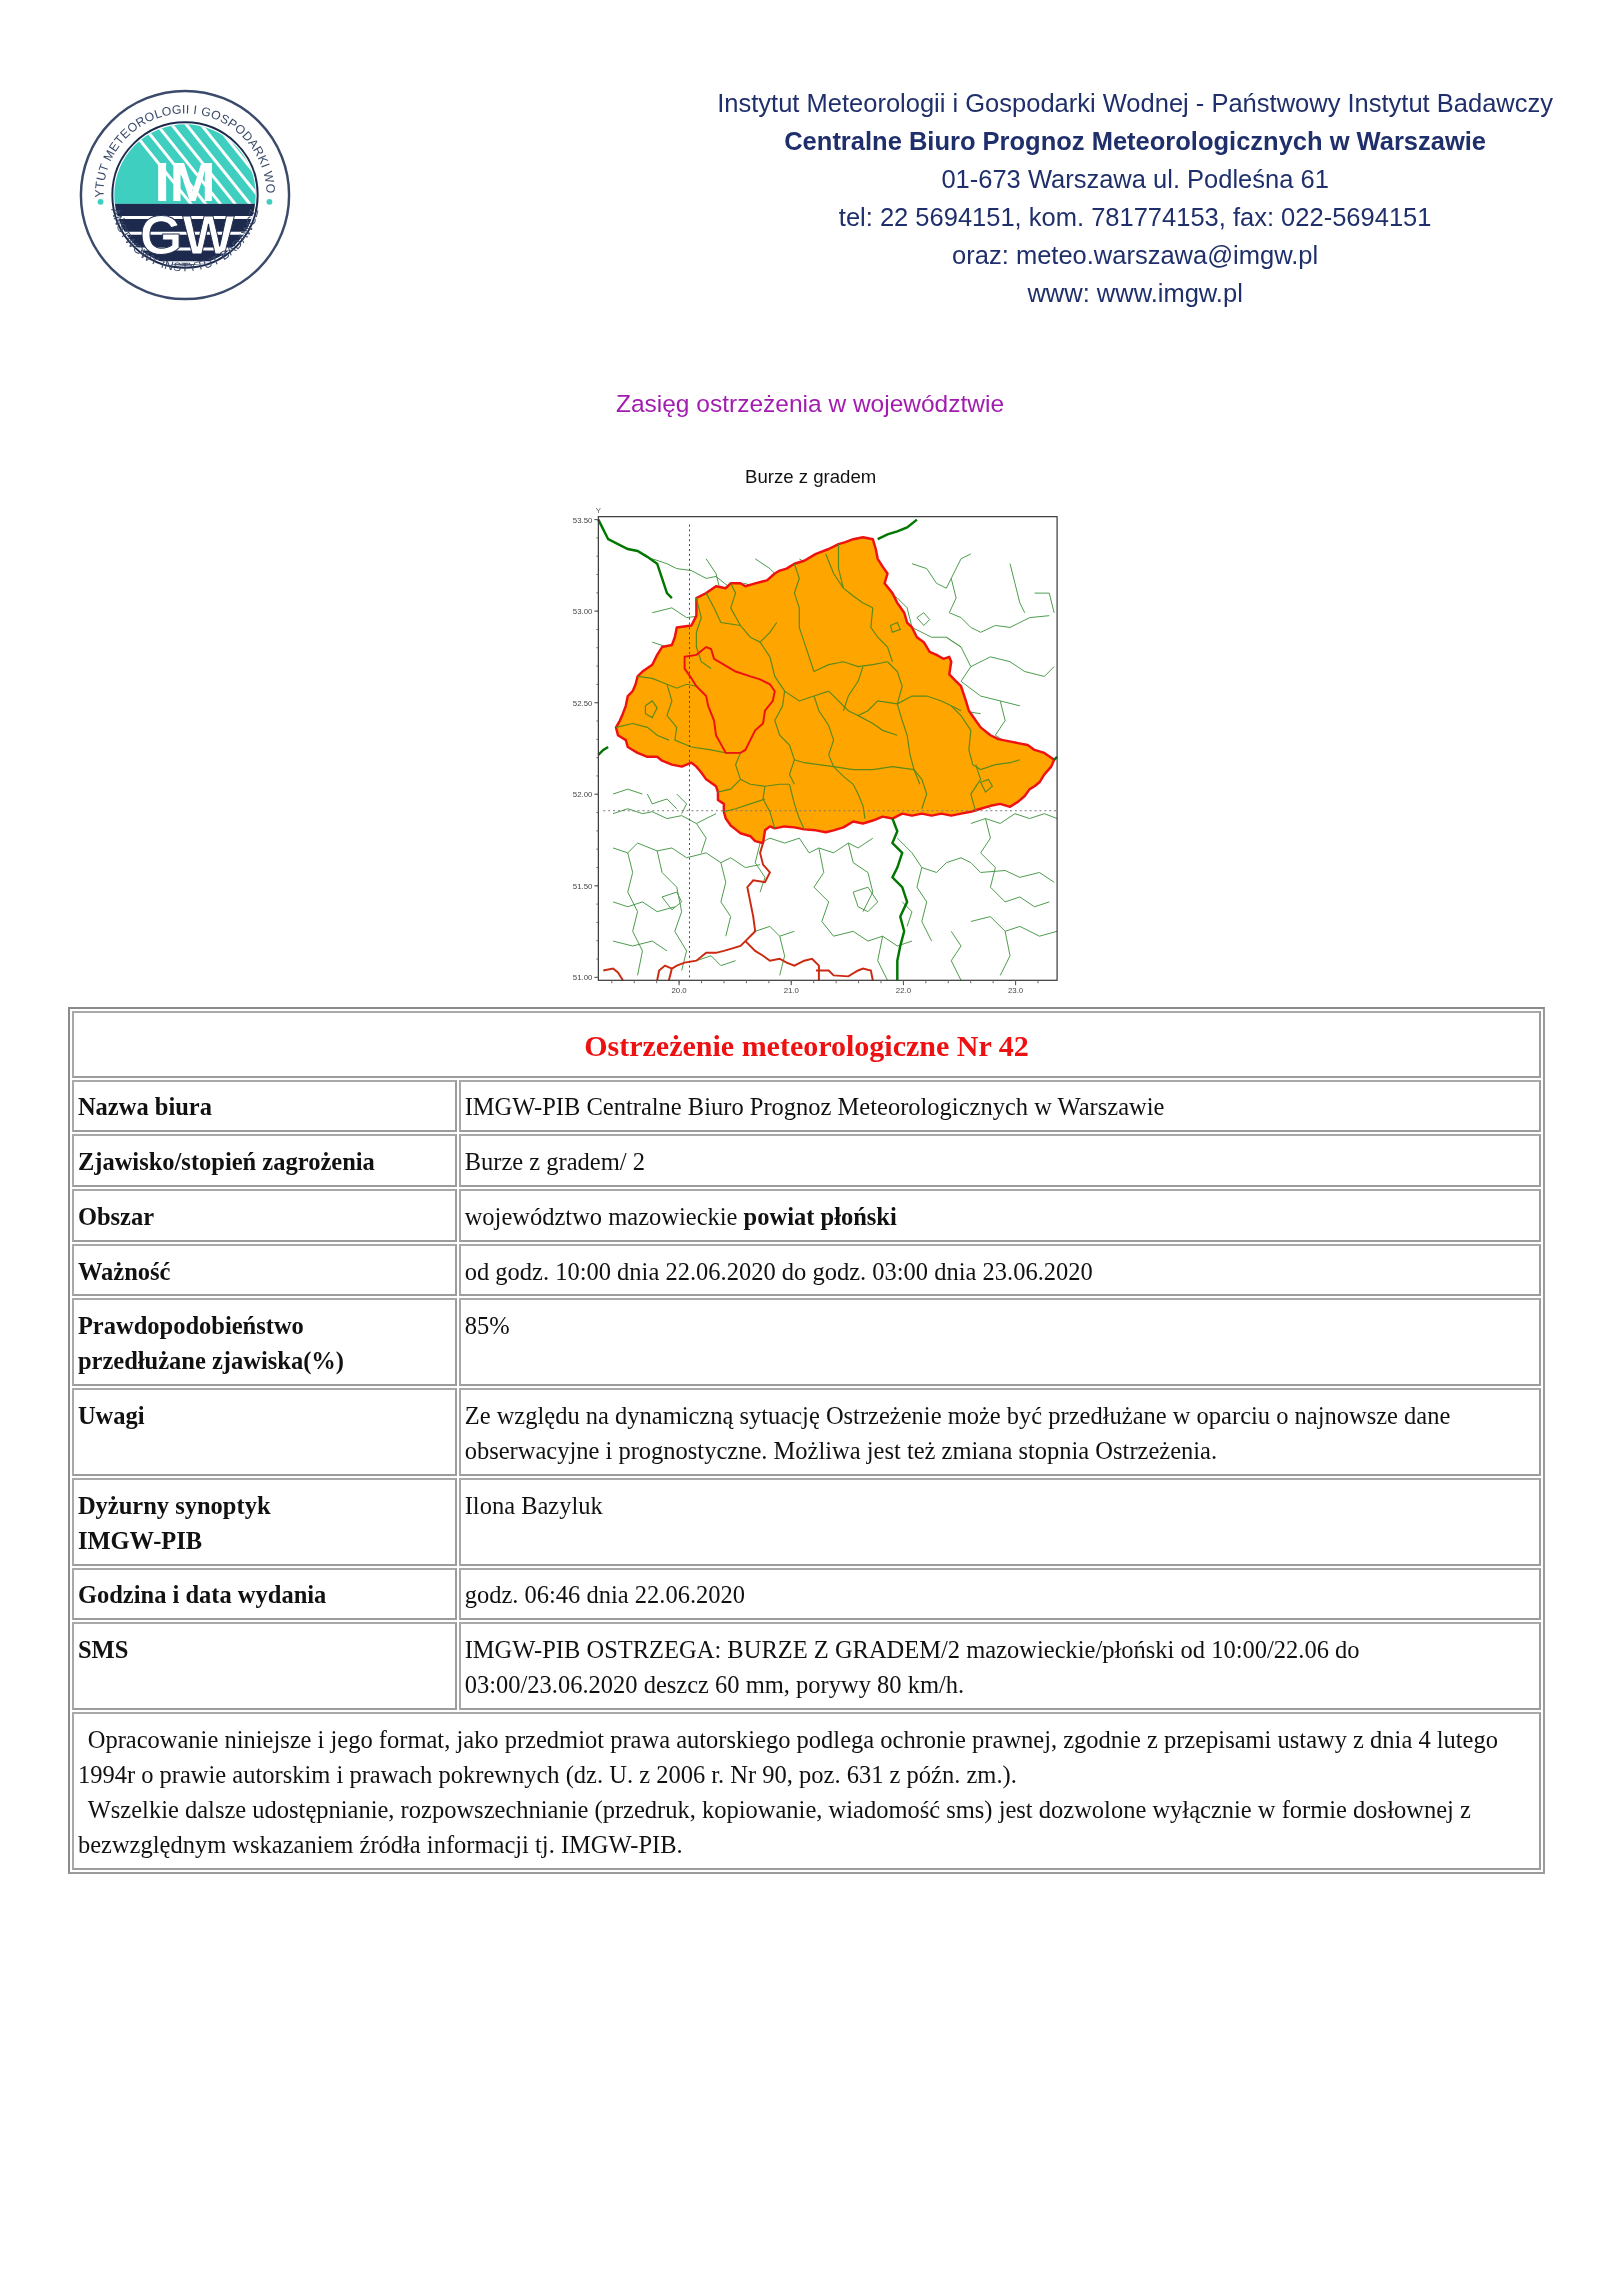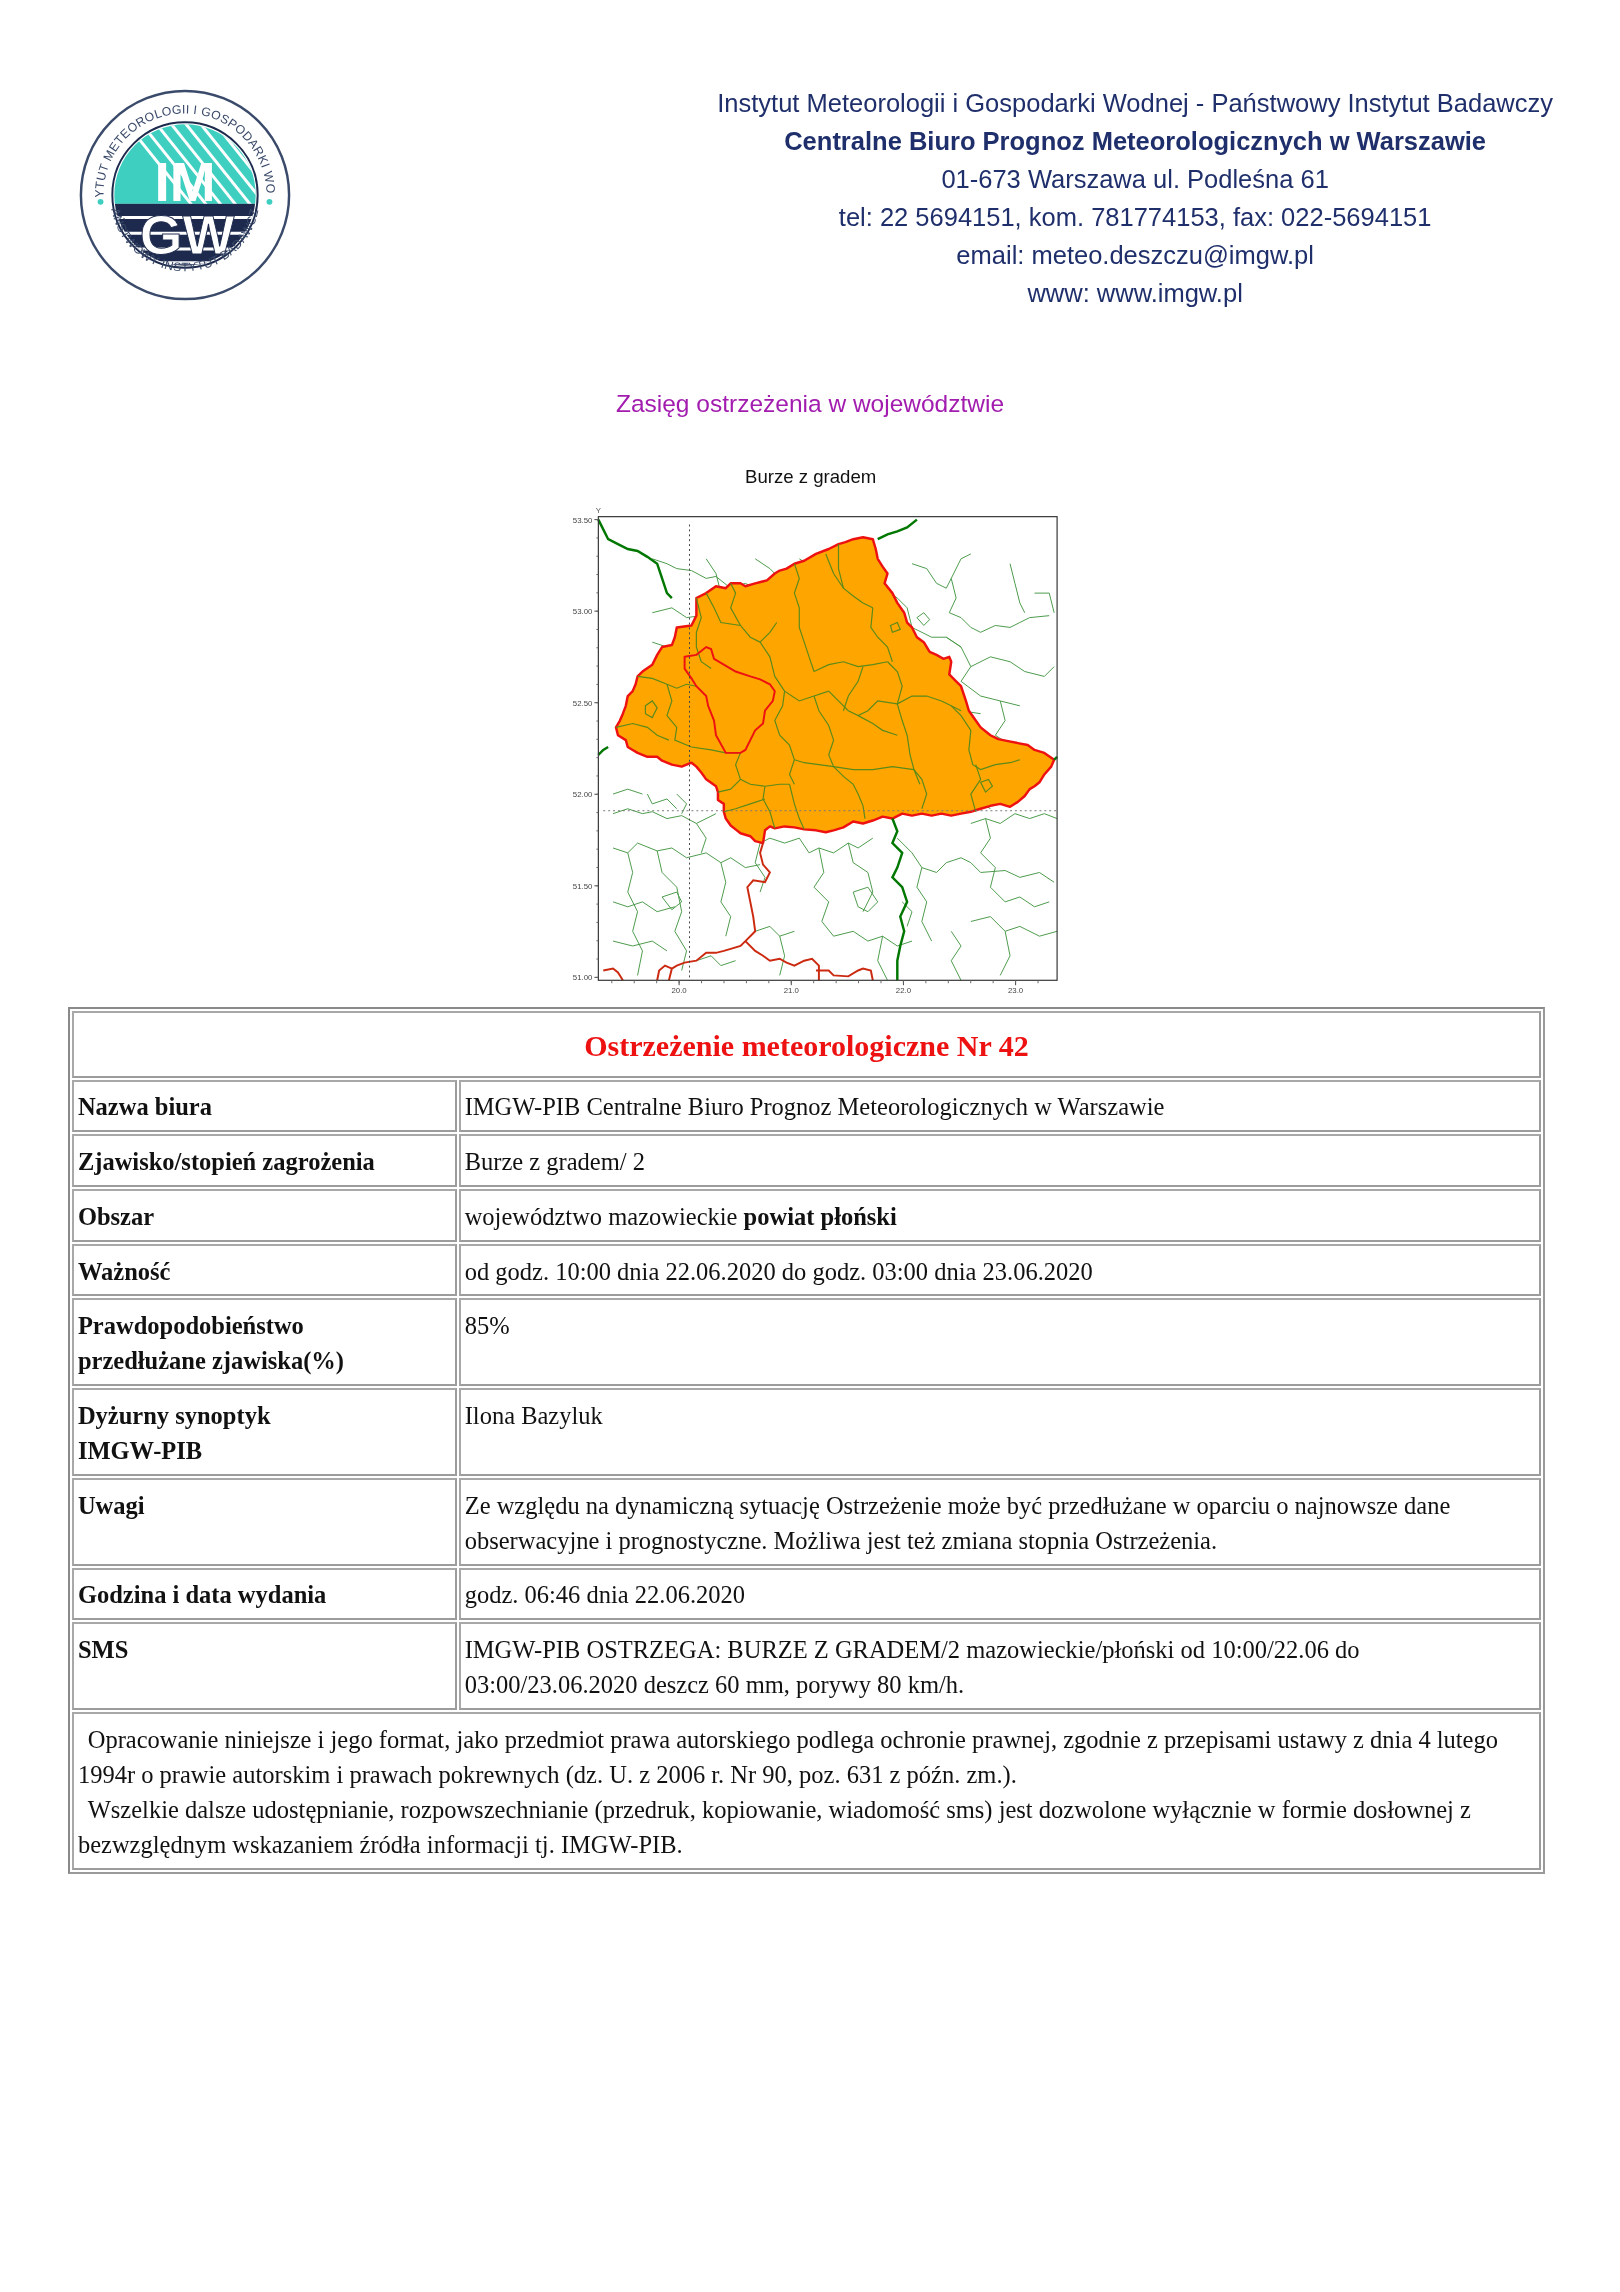--- a/index.html
+++ b/index.html
@@ -62,21 +62,21 @@
     <circle cx="25" cy="118" r="3" fill="#3ecfc0"></circle>
     <circle cx="197" cy="118" r="3" fill="#3ecfc0"></circle>
   </svg>
 </div>
 
 <div class="header">
   <div>Instytut Meteorologii i Gospodarki Wodnej - Państwowy Instytut Badawczy</div>
   <div class="bold">Centralne Biuro Prognoz Meteorologicznych w Warszawie</div>
   <div>01-673 Warszawa ul. Podleśna 61</div>
   <div>tel: 22 5694151, kom. 781774153, fax: 022-5694151</div>
-  <div>email: meteo.deszczu@imgw.pl</div>
+  <div>oraz: meteo.warszawa@imgw.pl</div>
   <div>www: www.imgw.pl</div>
 </div>
 
 <div class="zasieg">Zasięg ostrzeżenia w województwie</div>
 <div class="map-title">Burze z gradem</div>
 
 <div class="map">
   <svg width="510" height="495" viewBox="0 0 520 505">
 
     <rect x="40" y="17" width="468" height="473" fill="#ffffff"></rect>
@@ -295,26 +295,26 @@
   </tr>
   <tr>
     <td class="lbl">Ważność</td>
     <td>od godz. 10:00 dnia 22.06.2020 do godz. 03:00 dnia 23.06.2020</td>
   </tr>
   <tr>
     <td class="lbl"><span>Prawdopodobieństwo</span><br><span>przedłużane zjawiska(%)</span></td>
     <td>85%</td>
   </tr>
   <tr>
+    <td class="lbl">Uwagi</td>
+    <td>Ze względu na dynamiczną sytuację Ostrzeżenie może być przedłużane w oparciu o najnowsze dane obserwacyjne i prognostyczne. Możliwa jest też zmiana stopnia Ostrzeżenia.</td>
+  </tr>
+  <tr>
     <td class="lbl"><span>Dyżurny synoptyk</span><br><span>IMGW-PIB</span></td>
     <td>Ilona Bazyluk</td>
-  </tr>
-  <tr>
-    <td class="lbl">Uwagi</td>
-    <td>Ze względu na dynamiczną sytuację Ostrzeżenie może być przedłużane w oparciu o najnowsze dane obserwacyjne i prognostyczne. Możliwa jest też zmiana stopnia Ostrzeżenia.</td>
   </tr>
   <tr>
     <td class="lbl">Godzina i data wydania</td>
     <td>godz. 06:46 dnia 22.06.2020</td>
   </tr>
   <tr>
     <td class="lbl">SMS</td>
     <td>IMGW-PIB OSTRZEGA: BURZE Z GRADEM/2 mazowieckie/płoński od 10:00/22.06 do 03:00/23.06.2020 deszcz 60 mm, porywy 80 km/h.</td>
   </tr>
   <tr>

